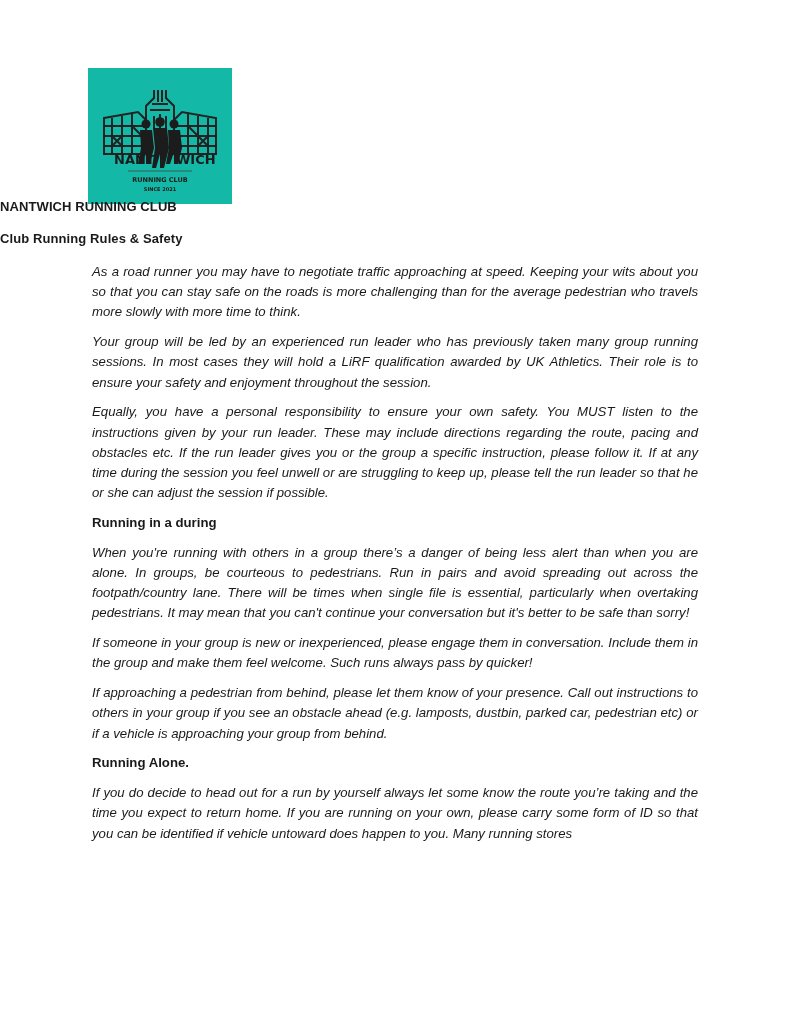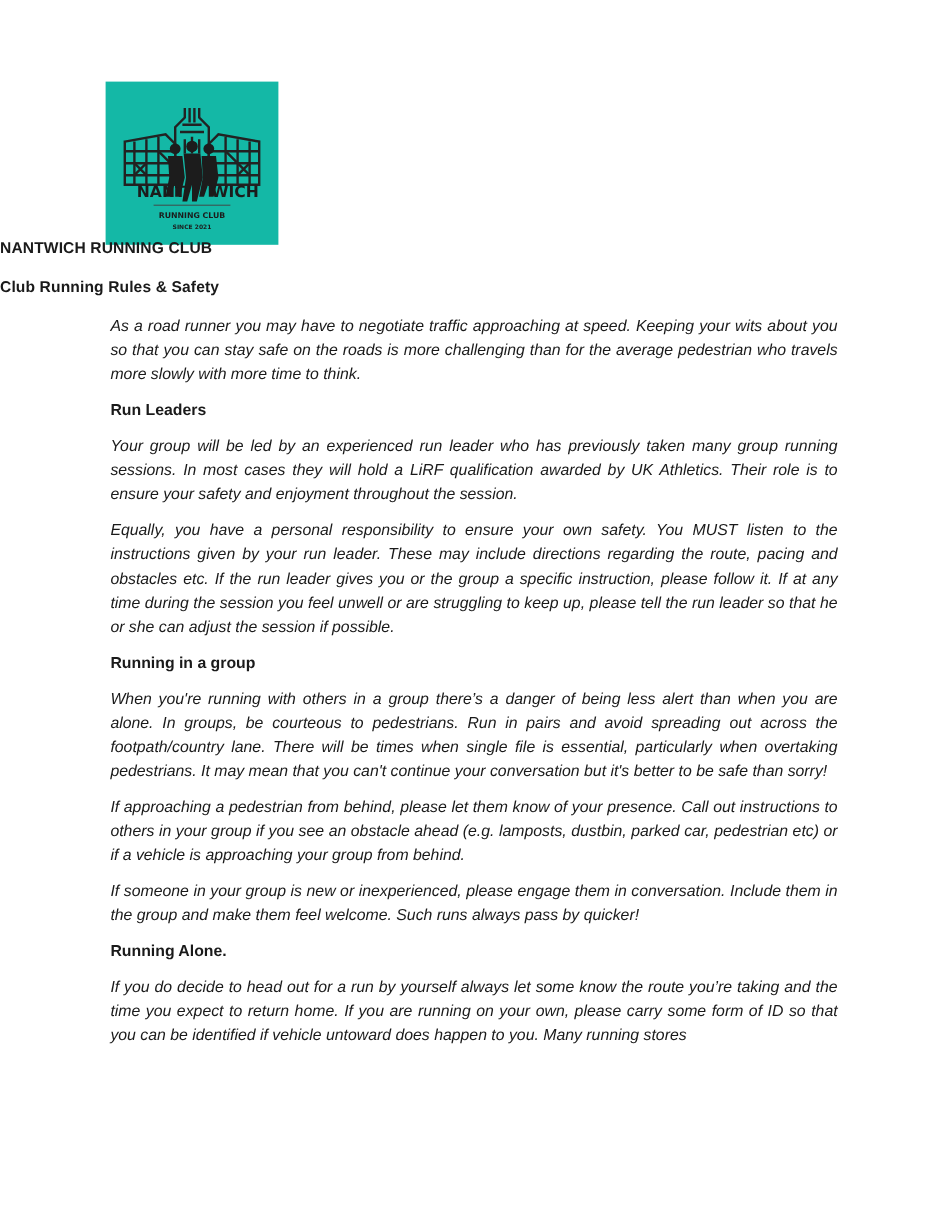--- a/index.html
+++ b/index.html
@@ -51,24 +51,23 @@
     <text x="72" y="123" text-anchor="middle" font-family="DejaVu Sans, sans-serif" font-weight="bold" font-size="5" fill="#1c1c1c">SINCE 2021</text>
   </svg>
 </div>
 
 <div class="title t1">NANTWICH RUNNING CLUB</div>
 <div class="title t2">Club Running Rules &amp; Safety</div>
 
 <div class="content">
   <p>As a road runner you may have to negotiate traffic approaching at speed. Keeping your wits about you so that you can stay safe on the roads is more challenging than for the average pedestrian who travels more slowly with more time to think.</p>
 
-  <h3>Run Leaders</h3>
   <p>Your group will be led by an experienced run leader who has previously taken many group running sessions. In most cases they will hold a LiRF qualification awarded by UK Athletics. Their role is to ensure your safety and enjoyment throughout the session.</p>
   <p>Equally, you have a personal responsibility to ensure your own safety. You MUST listen to the instructions given by your run leader. These may include directions regarding the route, pacing and obstacles etc. If the run leader gives you or the group a specific instruction, please follow it. If at any time during the session you feel unwell or are struggling to keep up, please tell the run leader so that he or she can adjust the session if possible.</p>
 
-  <h3>Running in a group</h3>
+  <h3>Running in a during</h3>
   <p>When you're running with others in a group there’s a danger of being less alert than when you are alone. In groups, be courteous to pedestrians. Run in pairs and avoid spreading out across the footpath/country lane. There will be times when single file is essential, particularly when overtaking pedestrians. It may mean that you can't continue your conversation but it's better to be safe than sorry!</p>
+  <p>If someone in your group is new or inexperienced, please engage them in conversation. Include them in the group and make them feel welcome. Such runs always pass by quicker!</p>
   <p>If approaching a pedestrian from behind, please let them know of your presence. Call out instructions to others in your group if you see an obstacle ahead (e.g. lamposts, dustbin, parked car, pedestrian etc) or if a vehicle is approaching your group from behind.</p>
-  <p>If someone in your group is new or inexperienced, please engage them in conversation. Include them in the group and make them feel welcome. Such runs always pass by quicker!</p>
 
   <h3>Running Alone.</h3>
   <p>If you do decide to head out for a run by yourself always let some know the route you’re taking and the time you expect to return home. If you are running on your own, please carry some form of ID so that you can be identified if vehicle untoward does happen to you. Many running stores</p>
 </div>
 
 </body></html>

